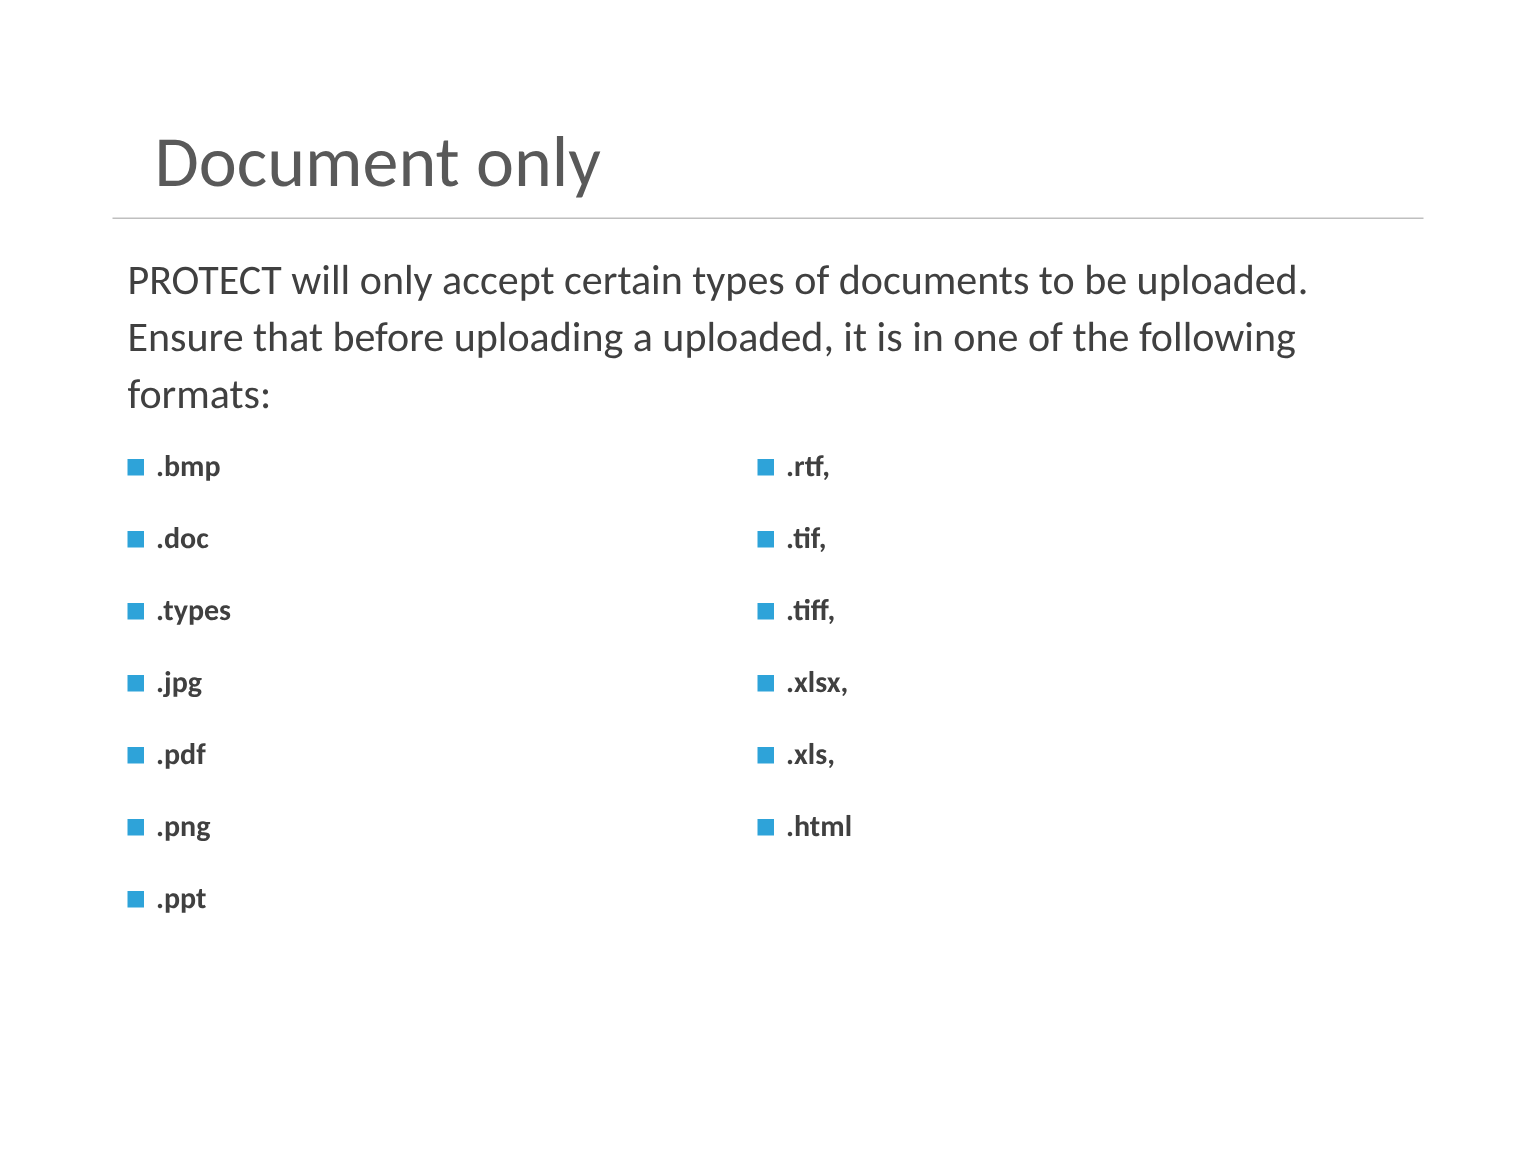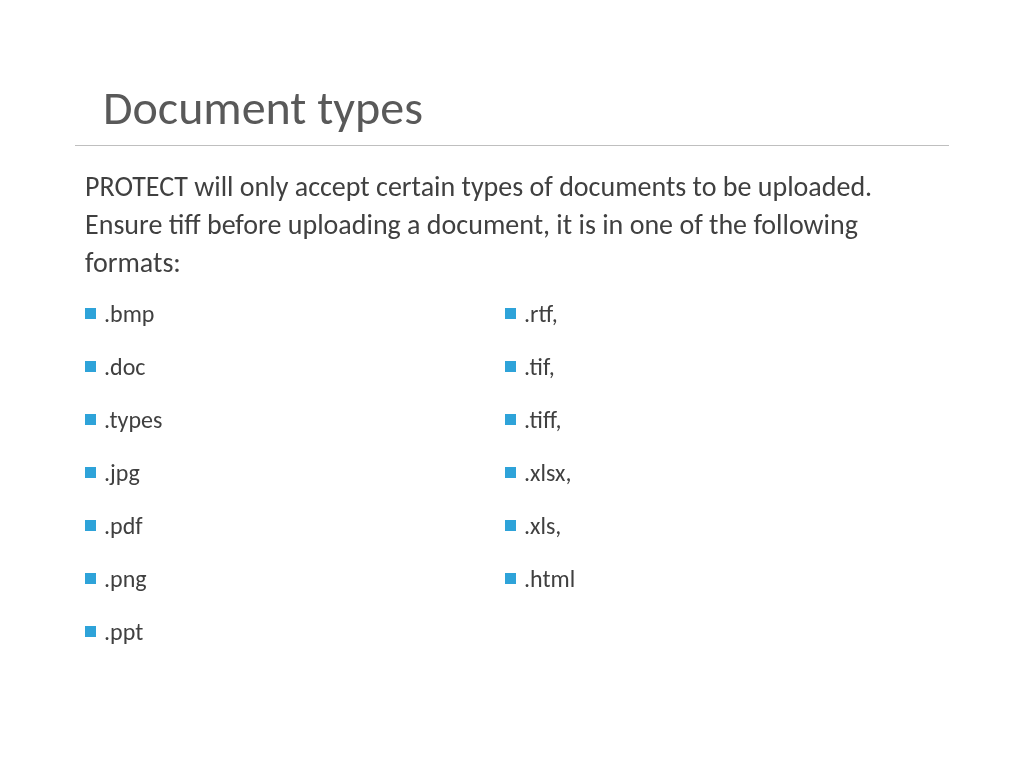--- a/index.html
+++ b/index.html
@@ -51,35 +51,35 @@
       margin-bottom: 24px;
     }
     .bullet {
       width: 11px;
       height: 11px;
       background: #2ea3d9;
       margin-right: 8px;
       flex-shrink: 0;
     }
     .ext {
-      font-size: 24px;
-      font-weight: 400;
+      font-size: 20px;
+      font-weight: 700;
       color: #404040;
     }
   </style>
 </head>
 <body>
 
 <div class="slide">
-  <h1 class="title">Document types</h1>
+  <h1 class="title">Document only</h1>
   <div class="title-underline"></div>
 
   <div class="intro">
     <div>PROTECT will only accept certain types of documents to be uploaded.</div>
-    <div>Ensure tiff before uploading a document, it is in one of the following formats:</div>
+    <div>Ensure that before uploading a uploaded, it is in one of the following formats:</div>
   </div>
 
   <div class="columns">
     <div class="col">
       <div class="item">
         <span class="bullet"></span>
         <span class="ext">.bmp</span>
       </div>
       <div class="item">
         <span class="bullet"></span>

